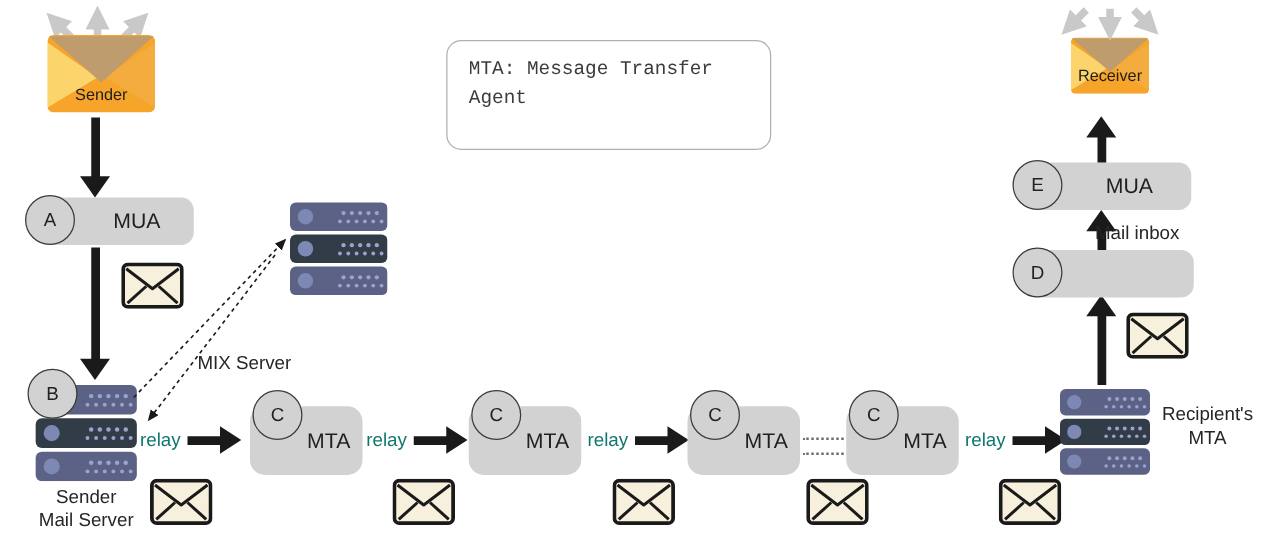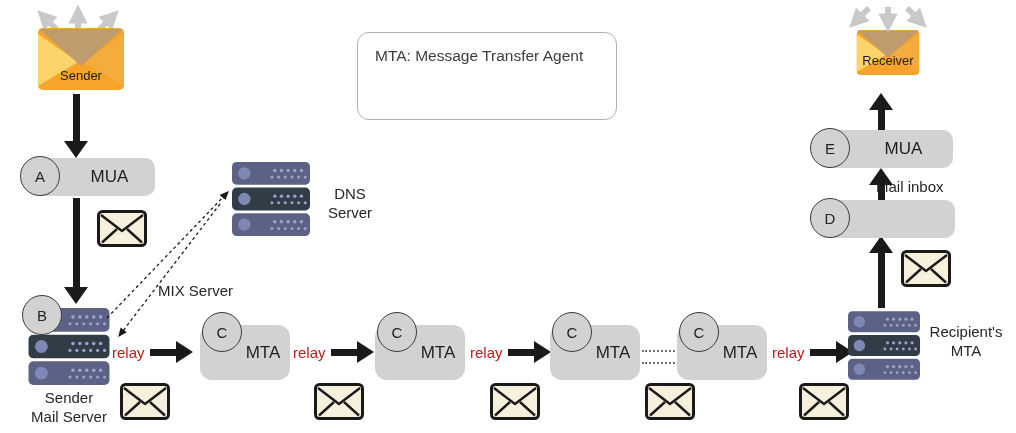--- a/index.html
+++ b/index.html
@@ -9,21 +9,21 @@
   }
   .abs{position:absolute;}
   .slot{position:absolute;}
   .slot svg{width:100%;height:100%;display:block;}
 
   
   .legend{
     position:absolute;left:357px;top:32px;width:260px;height:88px;
     border:1.5px solid #b0b0b0;border-radius:12px;background:#fff;
     box-sizing:border-box;padding:11px 12px 0 17px;
-    font-size:15.5px;line-height:23px;color:#3c3c3c;
+    font-size:15.5px;line-height:23px;color:#3c3c3c;font-family:Liberation Mono, monospace;
   }
 
   
   .pill{position:absolute;height:38px;background:#d2d2d2;border-radius:10px;}
   .pill-label{position:absolute;left:46px;right:10px;text-align:center;line-height:38px;font-size:17px;color:#1f1f1f;}
   .badge{
     position:absolute;width:40px;height:40px;border-radius:50%;
     background:#d2d2d2;border:1.5px solid #3b3b3b;box-sizing:border-box;
     display:flex;align-items:center;justify-content:center;
     font-size:15px;color:#222;z-index:2;
@@ -39,21 +39,21 @@
   .arrow-down{position:absolute;width:24px;}
   .arrow-down::before{content:"";position:absolute;left:8.5px;top:0;bottom:15px;width:7px;background:#1a1a1a;}
   .arrow-down::after{content:"";position:absolute;left:0;bottom:0;width:0;height:0;
     border-left:12px solid transparent;border-right:12px solid transparent;border-top:17px solid #1a1a1a;}
   .arrow-up{position:absolute;width:24px;}
   .arrow-up::before{content:"";position:absolute;left:8.5px;top:15px;bottom:0;width:7px;background:#1a1a1a;}
   .arrow-up::after{content:"";position:absolute;left:0;top:0;width:0;height:0;
     border-left:12px solid transparent;border-right:12px solid transparent;border-bottom:17px solid #1a1a1a;}
 
   
-  .relay{position:absolute;display:flex;align-items:center;gap:5px;font-size:15px;color:#b91c1c;}
+  .relay{position:absolute;display:flex;align-items:center;gap:5px;font-size:15px;color:#0f766e;}
   .h-arrow{display:inline-block;width:43px;height:22px;position:relative;}
   .h-arrow::before{content:"";position:absolute;left:0;top:7.5px;width:28px;height:7px;background:#1a1a1a;}
   .h-arrow::after{content:"";position:absolute;left:26px;top:0;width:0;height:0;
     border-top:11px solid transparent;border-bottom:11px solid transparent;border-left:17px solid #1a1a1a;}
 
   
   .lbl{position:absolute;font-size:15px;color:#262626;line-height:19px;}
   .center{text-align:center;}
   .pre{white-space:pre-line;}
 
@@ -201,22 +201,20 @@
           <circle cx="73" cy="63" r="1.8"></circle>
       <circle cx="42" cy="70" r="1.6"></circle>
           <circle cx="49" cy="70" r="1.6"></circle>
           <circle cx="56" cy="70" r="1.6"></circle>
           <circle cx="63" cy="70" r="1.6"></circle>
           <circle cx="70" cy="70" r="1.6"></circle>
           <circle cx="77" cy="70" r="1.6"></circle>
     </g>
   </svg>
 </div>
-  <div class="lbl center pre" style="left:314px;top:184px;width:72px">DNS
-Server</div>
 
   <svg class="abs" style="left:95px;top:178px" width="150" height="172" viewBox="0 0 150 172">
     <defs>
       <marker id="md" viewBox="0 0 8 8" refX="6" refY="3" markerWidth="8" markerHeight="8" orient="auto">
         <path d="M0,0 L7,3 L0,6 Z" fill="#1a1a1a"></path>
       </marker>
     </defs>
     <g stroke="#1a1a1a" stroke-width="1.3" stroke-dasharray="3 3" fill="none">
       <path d="M12,140 L133,14" marker-end="url(#md)"></path>
       <path d="M125,26 L24,158" marker-end="url(#md)"></path>

